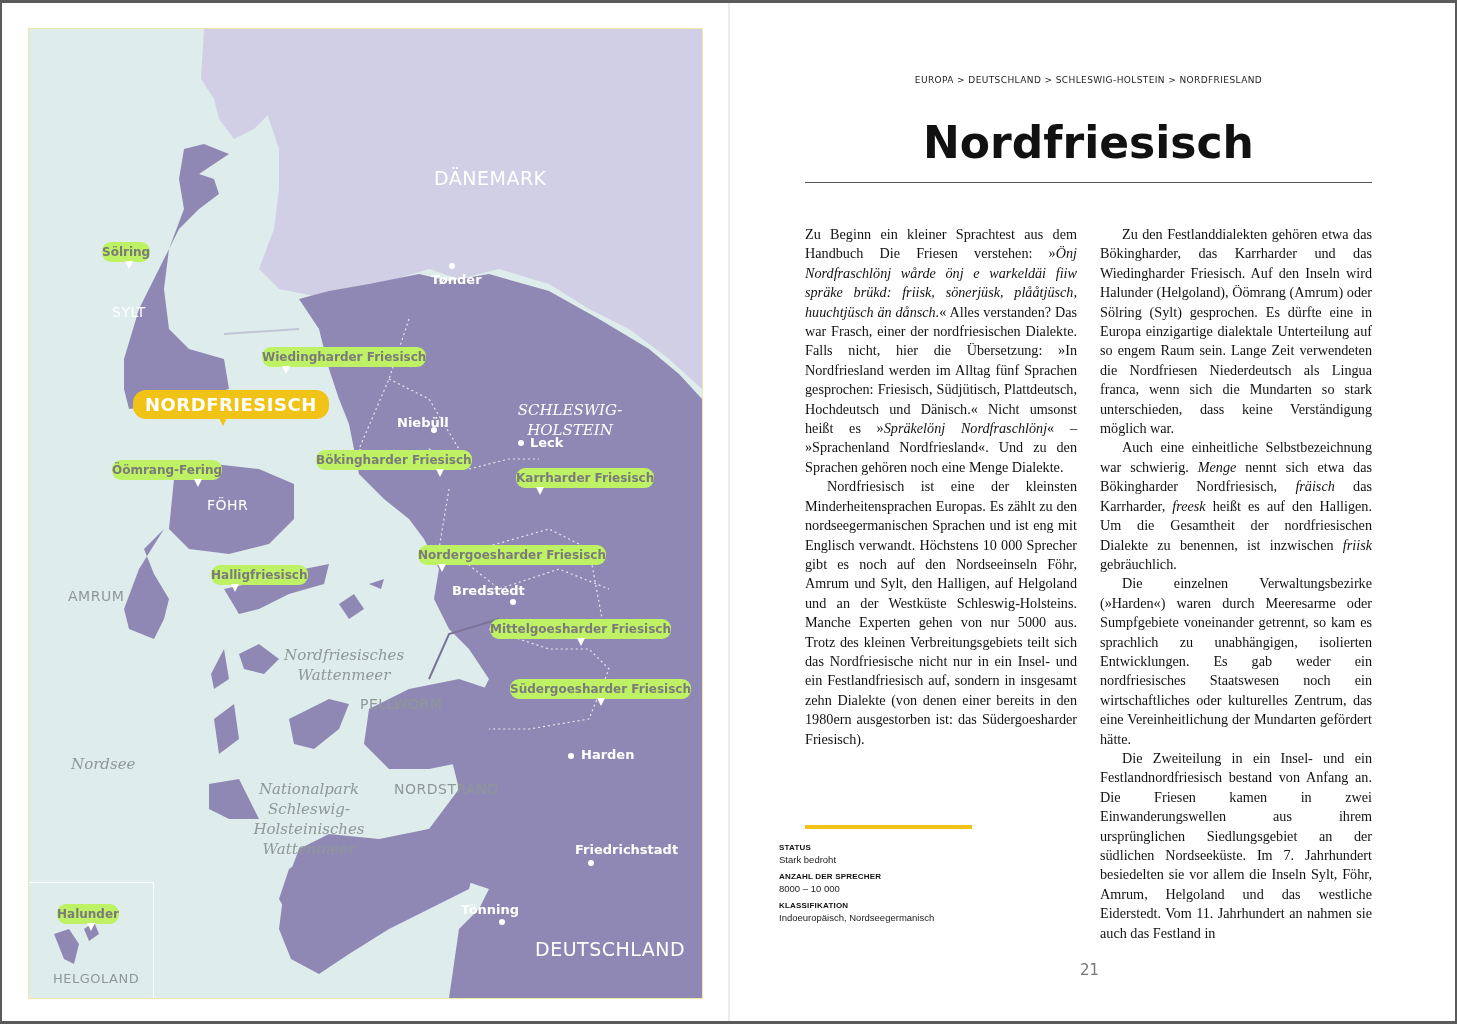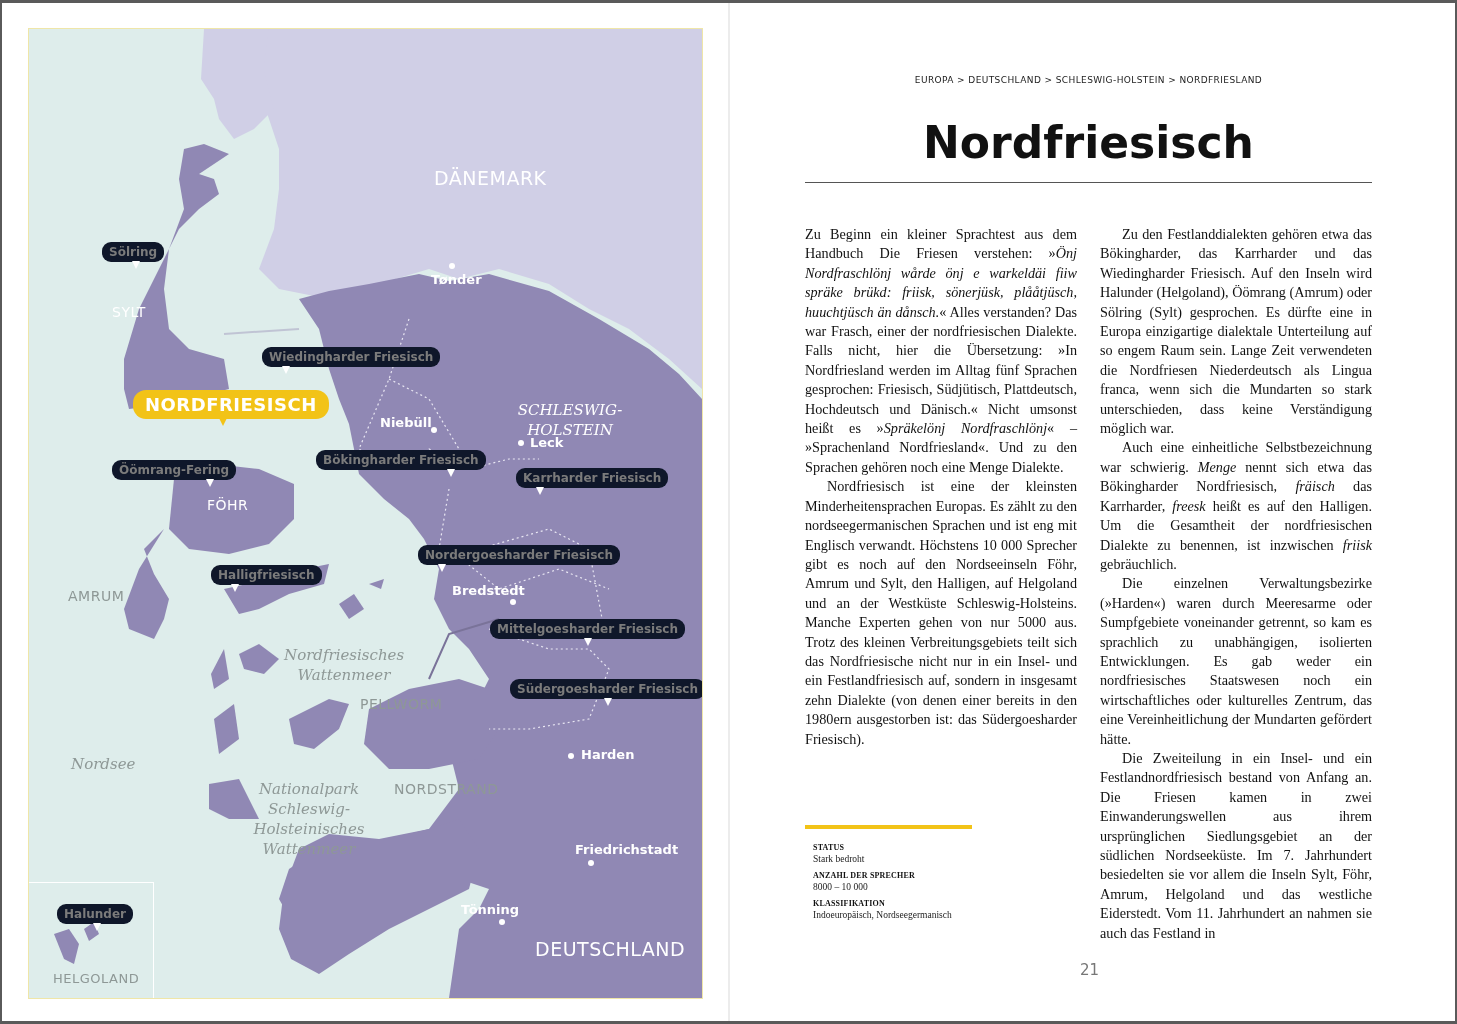--- a/index.html
+++ b/index.html
@@ -10,39 +10,39 @@
   .map{position:absolute;left:26px;top:25px;width:673px;height:969px;border:1px solid #efe6a8;background:#deedeb;overflow:hidden;}
   .map svg{position:absolute;left:0;top:0;}
   .lbl{position:absolute;white-space:nowrap;font-family:"DejaVu Sans",sans-serif;}
   .region{color:#ffffff;font-size:19px;letter-spacing:0.5px;}
   .island{color:#ffffff;font-size:14px;letter-spacing:0.5px;}
   .island.sea{color:#8e9896;}
   .city{color:#ffffff;font-size:13px;font-weight:bold;}
   .dot{position:absolute;width:6px;height:6px;border-radius:50%;background:#ffffff;}
   .italic{font-family:"DejaVu Serif",serif;font-style:italic;color:#8e9896;font-size:15px;text-align:center;line-height:20px;margin-top:28px;}
   .italic.white{color:#ffffff;}
-  .bubble{position:absolute;background:#0f172a;color:#7b7b7b;font-size:12px;font-weight:bold;padding:3px 7px;border-radius:9px;white-space:nowrap;}
+  .bubble{position:absolute;background:#bef264;color:#7b7b7b;font-size:12px;font-weight:bold;padding:3px 0;border-radius:9px;white-space:nowrap;}
   .bubble:after{content:"";position:absolute;bottom:-7px;border-left:4px solid transparent;border-right:4px solid transparent;border-top:8px solid #ffffff;}
   .bubble.tl:after{left:20px;}
   .bubble.tm:after{left:48%;}
   .bubble.tr:after{right:18%;}
   .bubble.big{background:#f2c317;color:#ffffff;font-size:18px;padding:4px 12px;border-radius:13px;letter-spacing:0.5px;}
   .bubble.big:after{border-top-color:#f2c317;left:44%;}
   .inset{position:absolute;left:0;top:853px;width:124px;height:116px;border-top:1px solid #ffffff;border-right:1px solid #ffffff;}
   
   .breadcrumb{position:absolute;left:803px;top:72px;width:567px;text-align:center;font-size:9px;letter-spacing:0.4px;color:#222;}
   .title{position:absolute;left:803px;top:114px;width:567px;text-align:center;font-size:44px;font-weight:bold;color:#111;letter-spacing:0px;font-family:"DejaVu Sans",sans-serif;}
   .rule{position:absolute;left:803px;top:179px;width:567px;height:1px;background:#555;}
   .col{position:absolute;top:222px;width:272px;font-family:"Liberation Serif","DejaVu Serif",serif;font-size:14.2px;line-height:19.4px;color:#111;text-align:justify;hyphens:manual;}
   .col p{margin:0;text-indent:0;}
   .col p.ind{text-indent:22px;}
   .col1{left:803px;}
   .col2{left:1098px;}
   .ybar{position:absolute;left:803px;top:822px;width:167px;height:4px;background:#f2c317;}
-  .facts{position:absolute;left:811px;top:840px;width:260px;font-family:Liberation Serif, serif;}
+  .facts{position:absolute;left:777px;top:840px;width:260px;font-family:Liberation Sans, sans-serif;}
   .fk{font-size:8px;font-weight:bold;color:#111;margin-top:7px;letter-spacing:0.2px;}
   .fk:first-child{margin-top:0;}
   .fv{font-size:9.5px;color:#222;margin-top:2px;}
   .pagenum{position:absolute;left:1078px;top:958px;font-size:15px;color:#777;font-family:"DejaVu Sans",sans-serif;}
 </style>
 </head>
 <body>
 
 <div class="spread">
 
@@ -105,21 +105,21 @@
     </div>
     <div class="lbl italic" style="left:220px;top:722px;width:120px;">
       <span>Nationalpark</span><br>
       <span>Schleswig-</span><br>
       <span>Holsteinisches</span><br>
       <span>Wattenmeer</span>
     </div>
 
     <div class="dot" style="left:420px;top:234px;"></div>
     <div class="lbl city" style="left:402px;top:243px;">Tønder</div>
-    <div class="lbl city" style="left:351px;top:386px;">Niebüll</div>
+    <div class="lbl city" style="left:368px;top:386px;">Niebüll</div>
     <div class="dot" style="left:402px;top:398px;"></div>
     <div class="dot" style="left:489px;top:411px;"></div>
     <div class="lbl city" style="left:501px;top:406px;">Leck</div>
     <div class="lbl city" style="left:423px;top:554px;">Bredstedt</div>
     <div class="dot" style="left:481px;top:570px;"></div>
     <div class="dot" style="left:539px;top:724px;"></div>
     <div class="lbl city" style="left:552px;top:718px;">Harden</div>
     <div class="lbl city" style="left:526px;top:813px;margin-left:20px;">Friedrichstadt</div>
     <div class="dot" style="left:559px;top:831px;"></div>
     <div class="lbl city" style="left:432px;top:873px;">Tönning</div>

